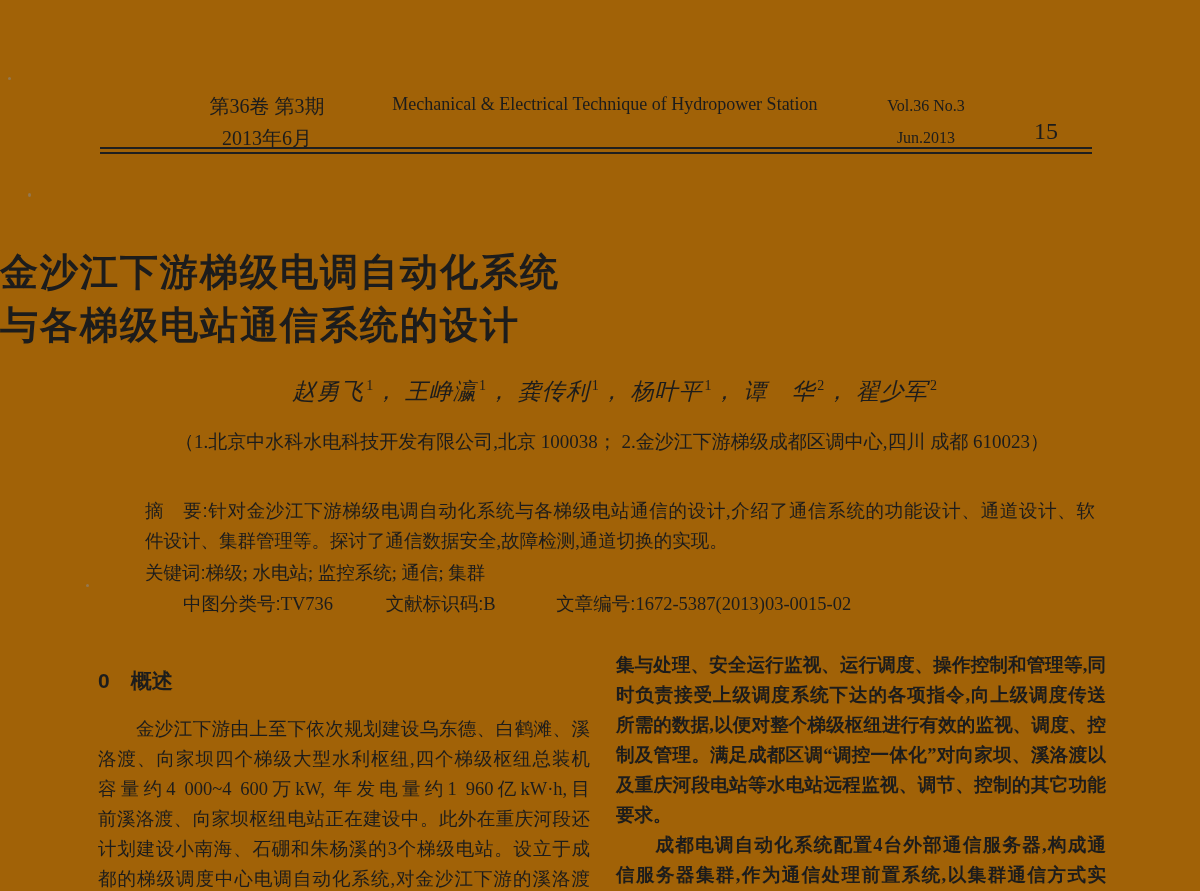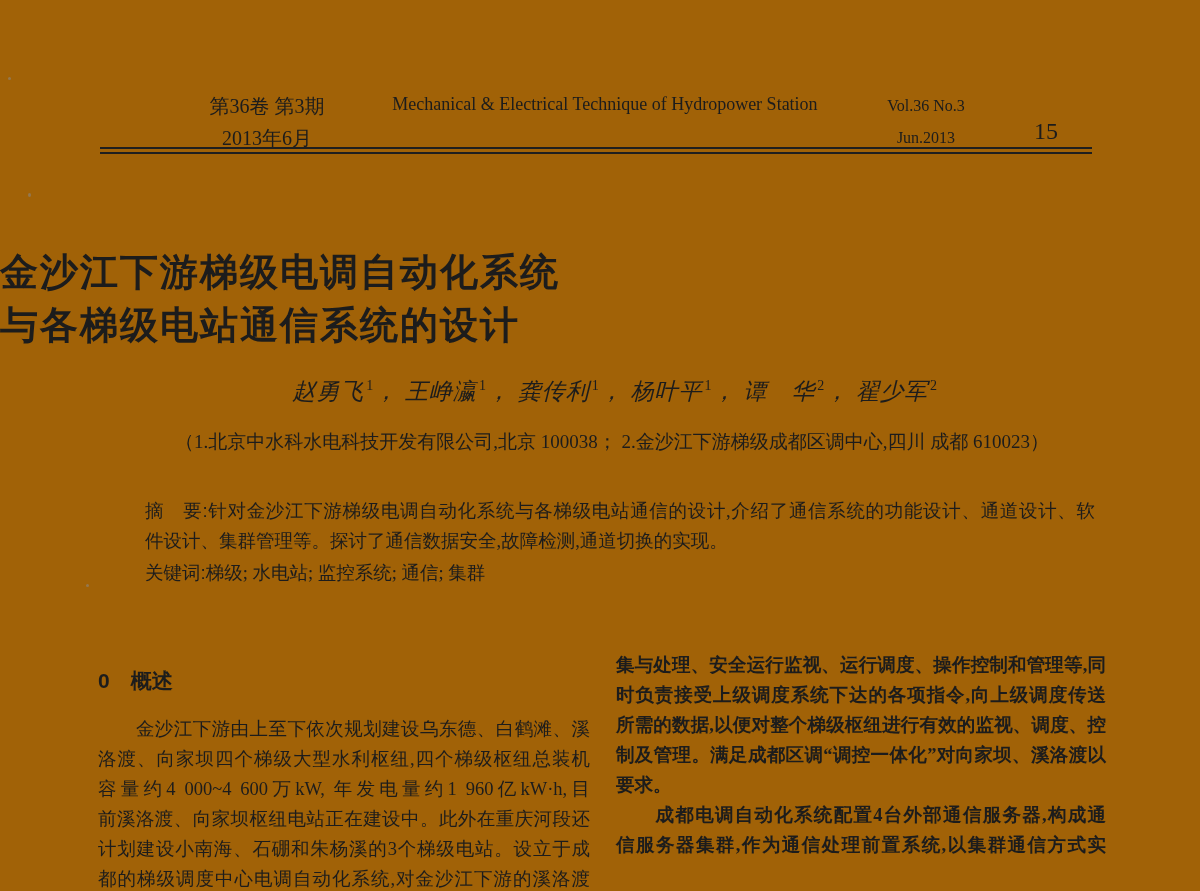--- a/index.html
+++ b/index.html
@@ -97,35 +97,41 @@
   <div class="affiliation">（1.北京中水科水电科技开发有限公司,北京 100038； 2.金沙江下游梯级成都区调中心,四川 成都 610023）</div>
 
   <div class="meta">
     <div class="mline fill">
       <span class="blabel">摘　要:</span><span>针对金沙江下游梯级电调自动化系统与各梯级电站通信的设计,介绍了通信系统的功能设计、通道设计、软</span>
     </div>
     <div class="mline">件设计、集群管理等。探讨了通信数据安全,故障检测,通道切换的实现。</div>
     <div class="mline">
       <span class="blabel">关键词:</span><span>梯级; 水电站; 监控系统; 通信; 集群</span>
     </div>
+    <div class="mline clc-line">
+      <span class="clc-pair-1"><span class="blabel">中图分类号:</span><span>TV736</span></span>
+      <span class="clc-pair-2"><span class="blabel">文献标识码:</span><span>B</span></span>
+      <span><span class="blabel">文章编号:</span><span>1672-5387(2013)03-0015-02</span></span>
+    </div>
   </div>
 
   <div class="col col-left">
     <div class="section-heading">0　概述</div>
     <div class="line">　　金沙江下游由上至下依次规划建设乌东德、白鹤滩、溪</div>
     <div class="line">洛渡、向家坝四个梯级大型水利枢纽,四个梯级枢纽总装机</div>
     <div class="line">容量约4 000~4 600万kW, 年发电量约1 960亿kW·h,目</div>
     <div class="line">前溪洛渡、向家坝枢纽电站正在建设中。此外在重庆河段还</div>
     <div class="line">计划建设小南海、石硼和朱杨溪的3个梯级电站。设立于成</div>
     <div class="line">都的梯级调度中心电调自动化系统,对金沙江下游的溪洛渡</div>
   </div>
 
   <div class="col col-right">
     <div class="line">集与处理、安全运行监视、运行调度、操作控制和管理等,同</div>
     <div class="line">时负责接受上级调度系统下达的各项指令,向上级调度传送</div>
     <div class="line">所需的数据,以便对整个梯级枢纽进行有效的监视、调度、控</div>
     <div class="line">制及管理。满足成都区调“调控一体化”对向家坝、溪洛渡以</div>
+    <div class="line">及重庆河段电站等水电站远程监视、调节、控制的其它功能</div>
     <div class="line short">要求。</div>
     <div class="line">　　成都电调自动化系统配置4台外部通信服务器,构成通</div>
     <div class="line">信服务器集群,作为通信处理前置系统,以集群通信方式实</div>
   </div>
 
 </div>
 
 </body></html>

